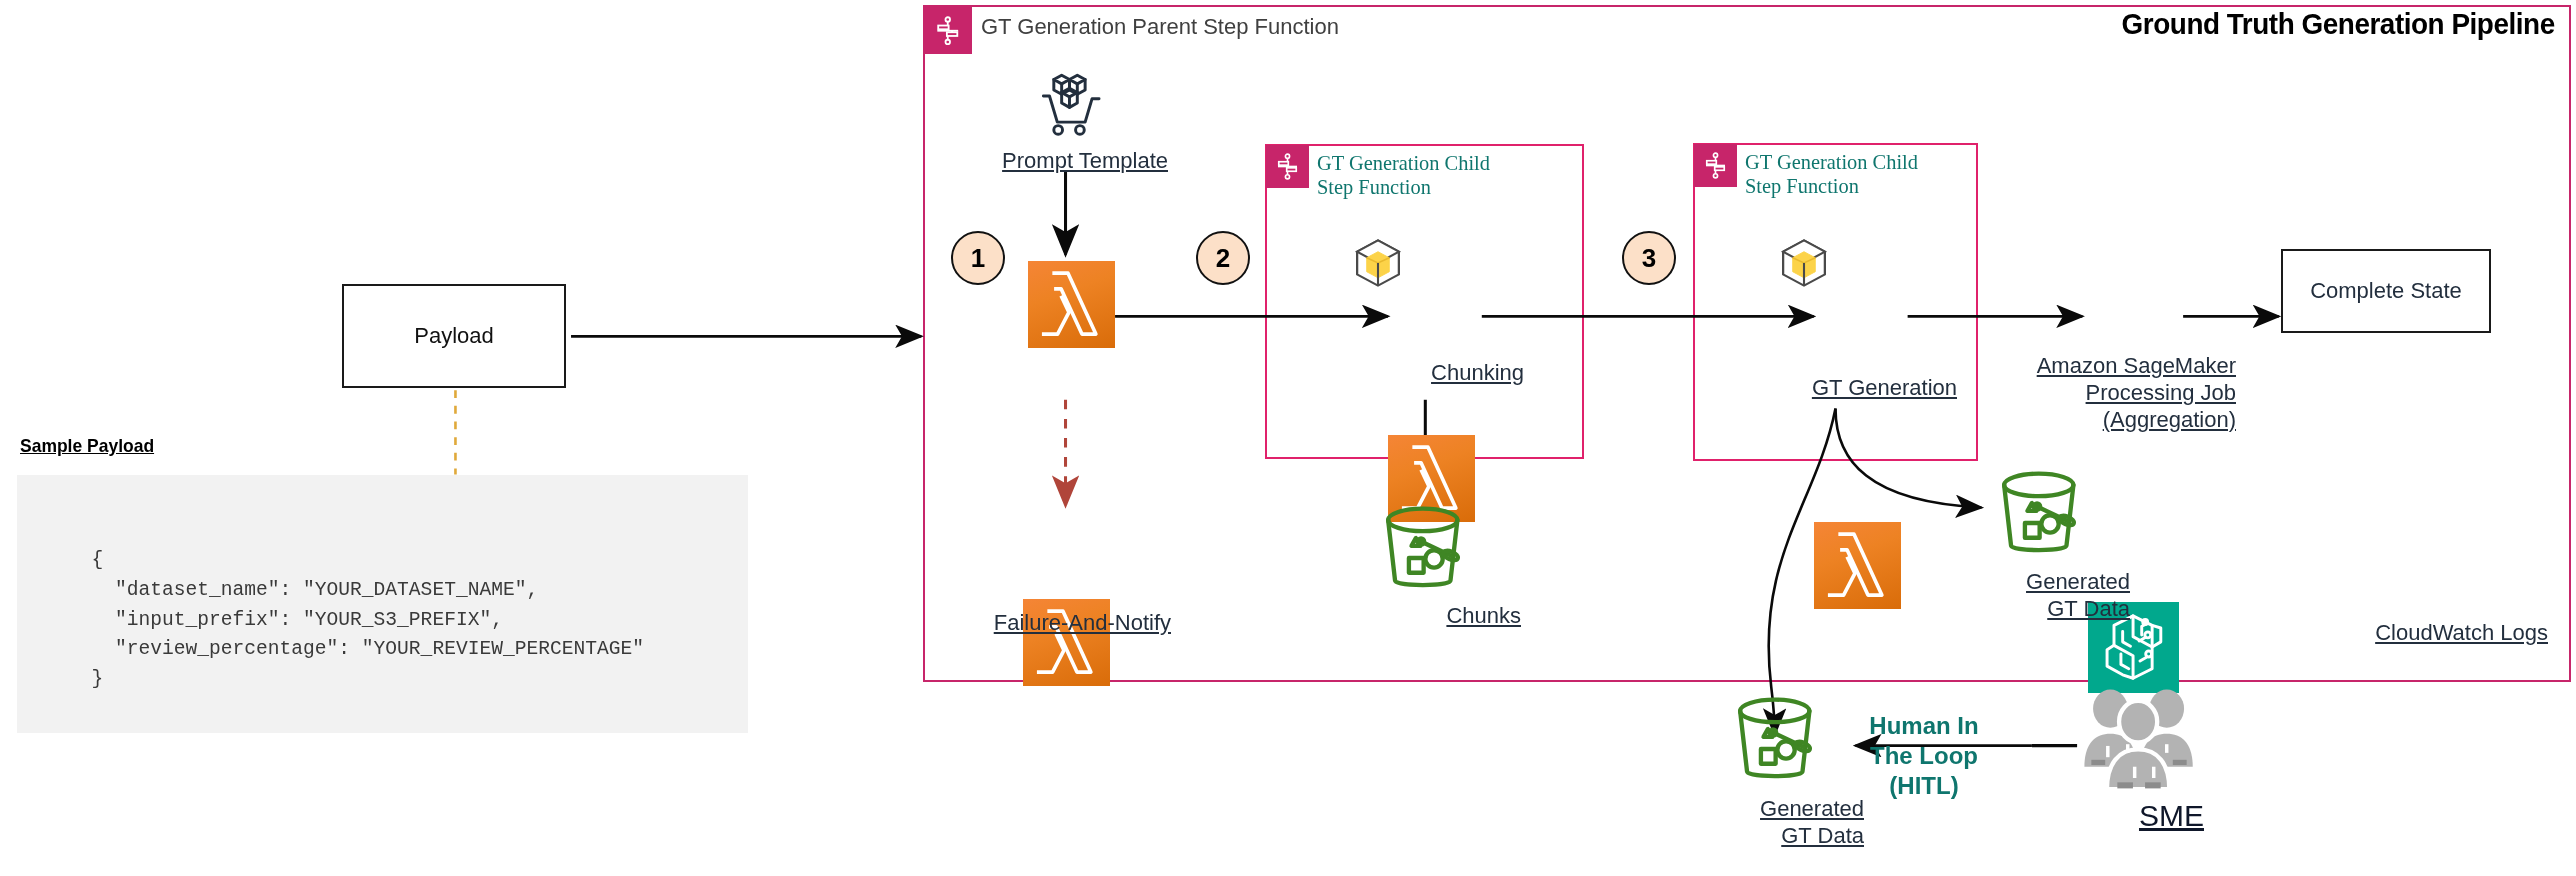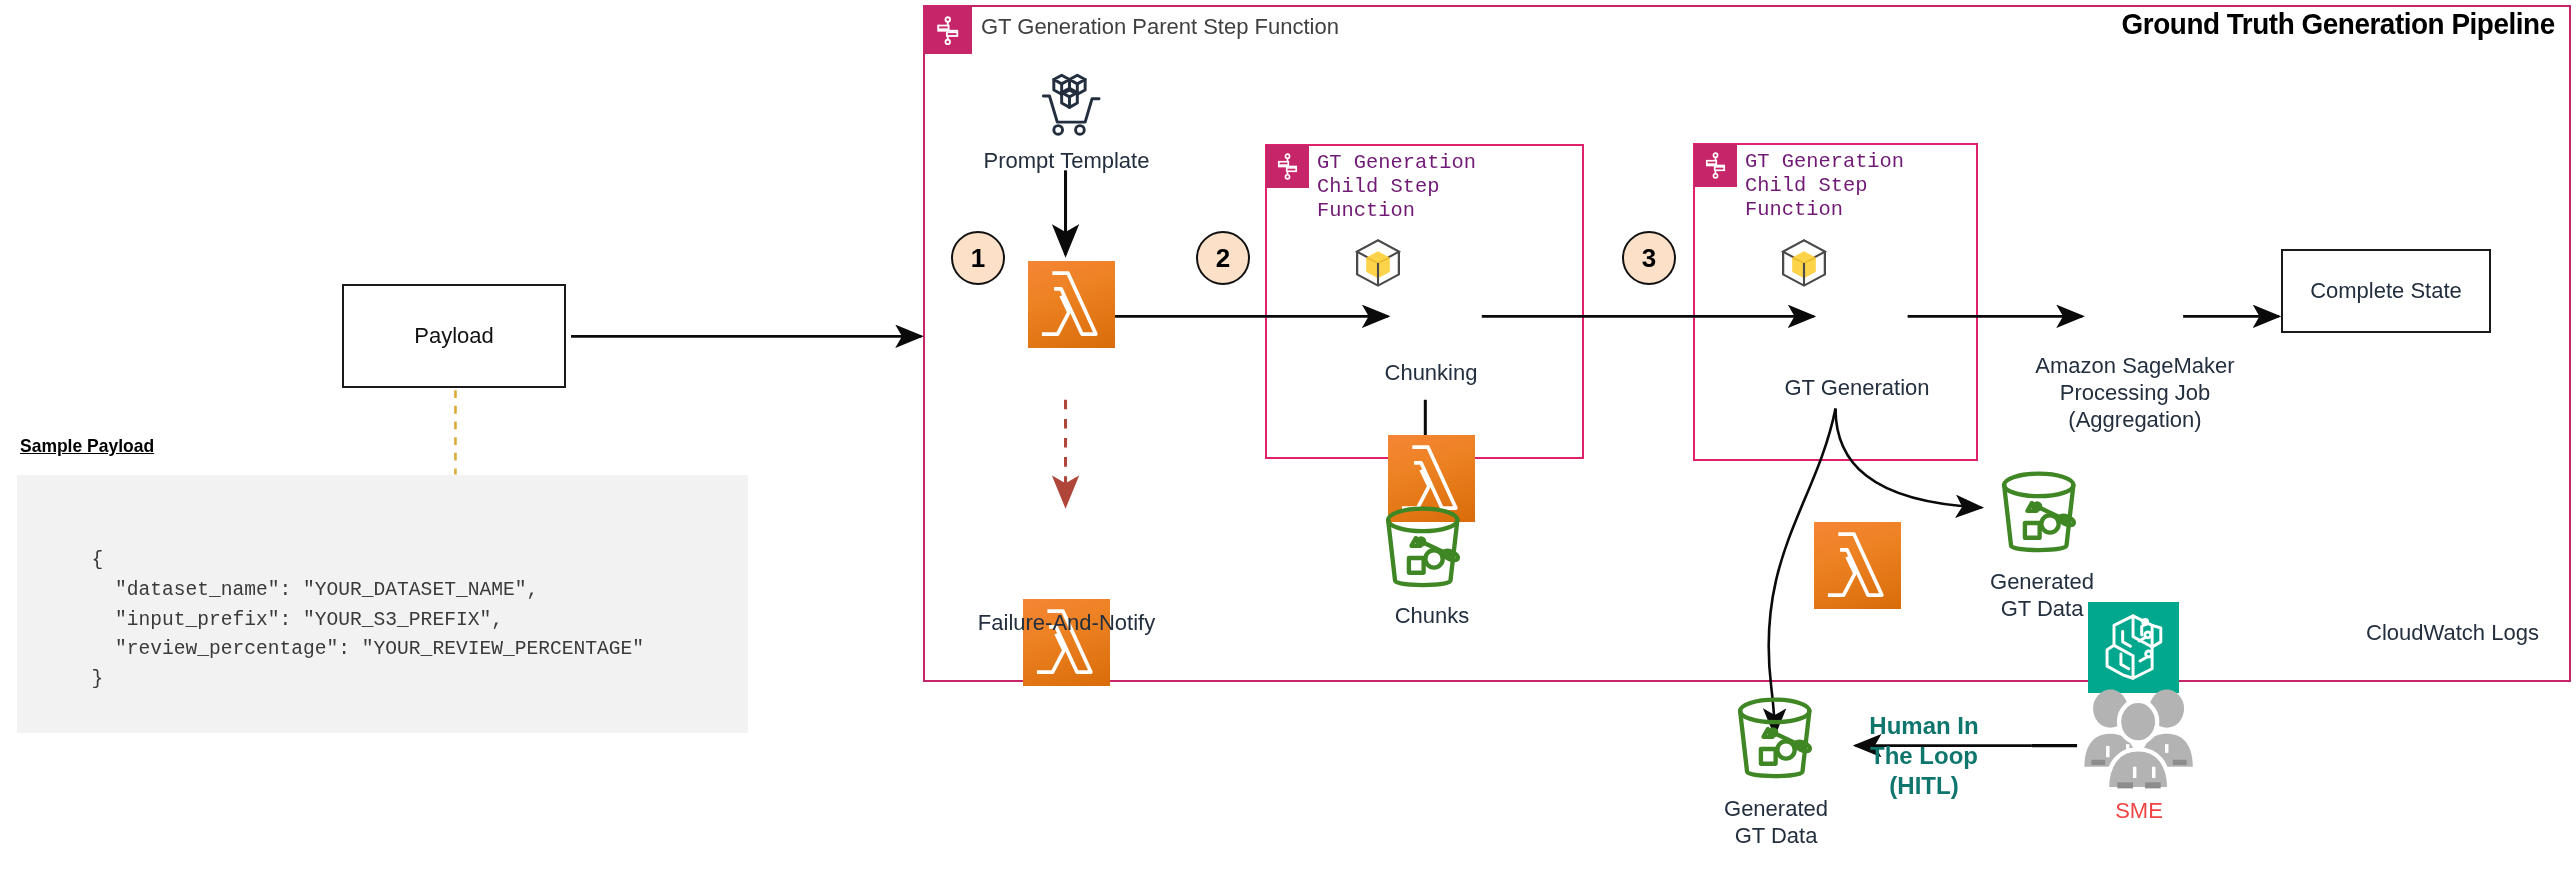--- a/index.html
+++ b/index.html
@@ -11,23 +11,24 @@
   }
   #stage { position: relative; width: 2576px; height: 876px; }
 
   .abs { position: absolute; }
 
   
   .lbl {
     color: #232F3E;
     font-size: 22px;
     line-height: 1.22;
-    text-align: center;
+    text-align: right;
     font-family: "Liberation Sans", sans-serif;
     white-space: pre-line;
+    text-decoration: underline;
   }
 
   
   #parent-container {
     left: 923px; top: 5.2px;
     width: 1648px; height: 677px;
     border: 2.6px solid #C7256A;
     background: transparent;
   }
   .sf-badge {
@@ -53,23 +54,23 @@
   #child1 { left: 1265px; top: 144px; width: 319px; height: 315px; }
   #child2 { left: 1693px; top: 143px; width: 285px; height: 318px; }
   .child-badge {
     position: absolute; left: -0.9px; top: -0.9px;
     width: 43px; height: 43px;
     background: #C7256A;
     display: flex; align-items: center; justify-content: center;
   }
   .child-title {
     position: absolute; left: 50px; top: 5.2px;
-    color: #701a75; font-size: 20.4px; line-height: 1.18;
+    color: #0f766e; font-size: 20.4px; line-height: 1.18;
     width: 209px;
-    font-family: Liberation Mono, monospace;
+    font-family: Liberation Serif, serif;
   }
 
   
   #diagram-title {
     right: 21px; top: 7px;
     font-size: 30px;
     font-weight: bold;
     color: #000000;
     font-family: "Liberation Sans", sans-serif;
     letter-spacing: -0.5px;
@@ -470,18 +471,18 @@
       </g>
       <g fill="#ffffff">
         <rect x="31" y="68" width="4" height="13"></rect>
         <rect x="54" y="66" width="4" height="10"></rect>
         <rect x="99" y="66" width="4" height="10"></rect>
         <rect x="62" y="92" width="4" height="13"></rect>
         <rect x="84" y="92" width="4" height="13"></rect>
       </g>
     </svg>
   </div>
-  <div class="abs lbl" style="left:2074px; top:798px; width:130px; font-size:22px; color:#ef4444;">SME</div>
+  <div class="abs lbl" style="left:2074px; top:798px; width:130px; font-size:30px; color:#0f172a;">SME</div>
 
   <div class="abs lbl" style="left:2357px; top:620px; width:191px;">CloudWatch Logs</div>
 
 </div>
 
 
 </body></html>

